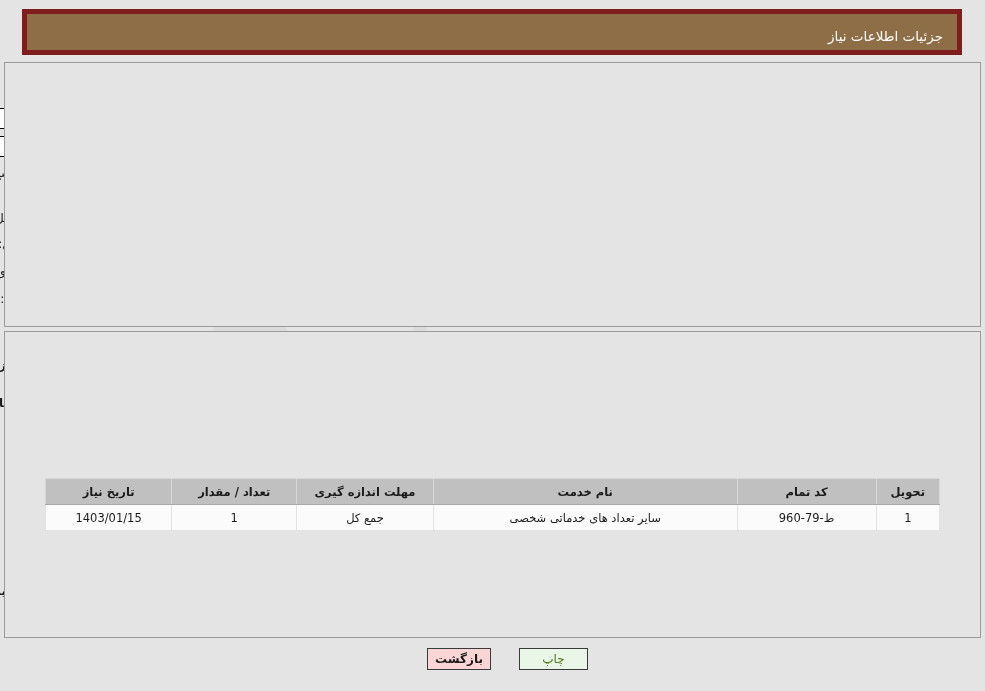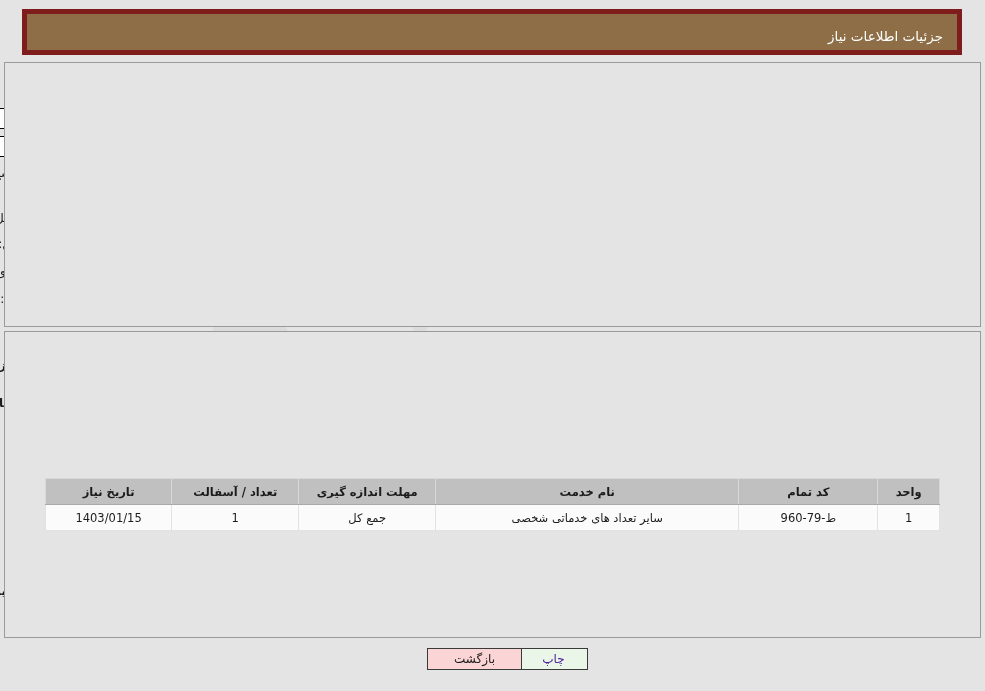--- a/index.html
+++ b/index.html
@@ -186,21 +186,21 @@
     box-sizing: border-box;
     height: 22px;
     border: 1px solid #3a3a3a;
     font-size: 12px;
     font-family: "DejaVu Sans", "Liberation Sans", sans-serif;
     text-align: center;
     line-height: 20px;
     cursor: pointer;
     z-index: 3;
   }
-  #btn-print { background: #eaf7e8; color: #4c1d95; }
+  #btn-print { background: #eaf7e8; color: #4d7c0f; }
   #btn-back  { background: #fbd5d5; color: #1b1b1b; }
 </style>
 </head>
 <body>
 
 <svg id="watermark" viewBox="0 0 985 260" aria-hidden="true">
   <g transform="translate(150,20)">
     <path d="M60 10 L160 10 L160 70 Q160 118 110 140 Q60 118 60 70 Z" fill="none" stroke="#c8909a" stroke-width="9"></path>
     <path d="M86 70 L103 92 L136 48" fill="none" stroke="#c8909a" stroke-width="9" stroke-linecap="round" stroke-linejoin="round"></path>
   </g>
@@ -276,25 +276,25 @@
 </div>
 
 <div class="lbl bold" style="right:905px; top:396px;">اطلاعات خدمات مورد نیاز</div>
 
 <div class="lbl bold" style="right:905px; top:443px;">گروه خدمت:</div>
 <div class="fieldbox right" style="right:165px; top:437px; width:660px; height:22px; line-height:20px;">سایر فعالیت‌های خدماتی</div>
 
 <table id="tbl">
   <thead>
     <tr>
-      <th style="width:42px;">واحد</th>
+      <th style="width:42px;">تحویل</th>
       <th style="width:136px;">کد تمام</th>
       <th style="width:345px;margin-left:13px;">نام خدمت</th>
       <th style="width:135px;">مهلت اندازه گیری</th>
-      <th style="width:120px;">تعداد / آسفالت</th>
+      <th style="width:120px;">تعداد / مقدار</th>
       <th style="width:117px;">تاریخ نیاز</th>
     </tr>
   </thead>
   <tbody>
     <tr>
       <td>1</td>
       <td>ط-79-960</td>
       <td>سایر تعداد های خدماتی شخصی</td>
       <td>جمع کل</td>
       <td>1</td>
@@ -306,13 +306,13 @@
 <div class="lbl bold" style="right:905px; top:584px;">توضیحات خریدار:</div>
 <div class="ta" style="right:68px; top:545px; width:827px; height:84px;">لکه گیری و آسفالت ریزی دستی معابر
 مدارک پیوست مشابه کد خدمتی
 لطفا قیمت پیشنهادی خود را همراه مدارک معتبر درج کنید</div>
 <div class="ta-grip" style="right:882px; top:616px;">
   <i style="width:9px; left:1px; top:9px; transform:rotate(-45deg);"></i>
   <i style="width:5px; left:4px; top:9px; transform:rotate(-45deg);"></i>
 </div>
 
 <div class="btn" id="btn-print" style="left:519px; top:648px; width:69px;">چاپ</div>
-<div class="btn" id="btn-back" style="left:427px; top:648px; width:95px;">بازگشت</div>
+<div class="btn" id="btn-back" style="left:427px; top:648px; width:64px;font-weight:bold;">بازگشت</div>
 
 </body></html>

